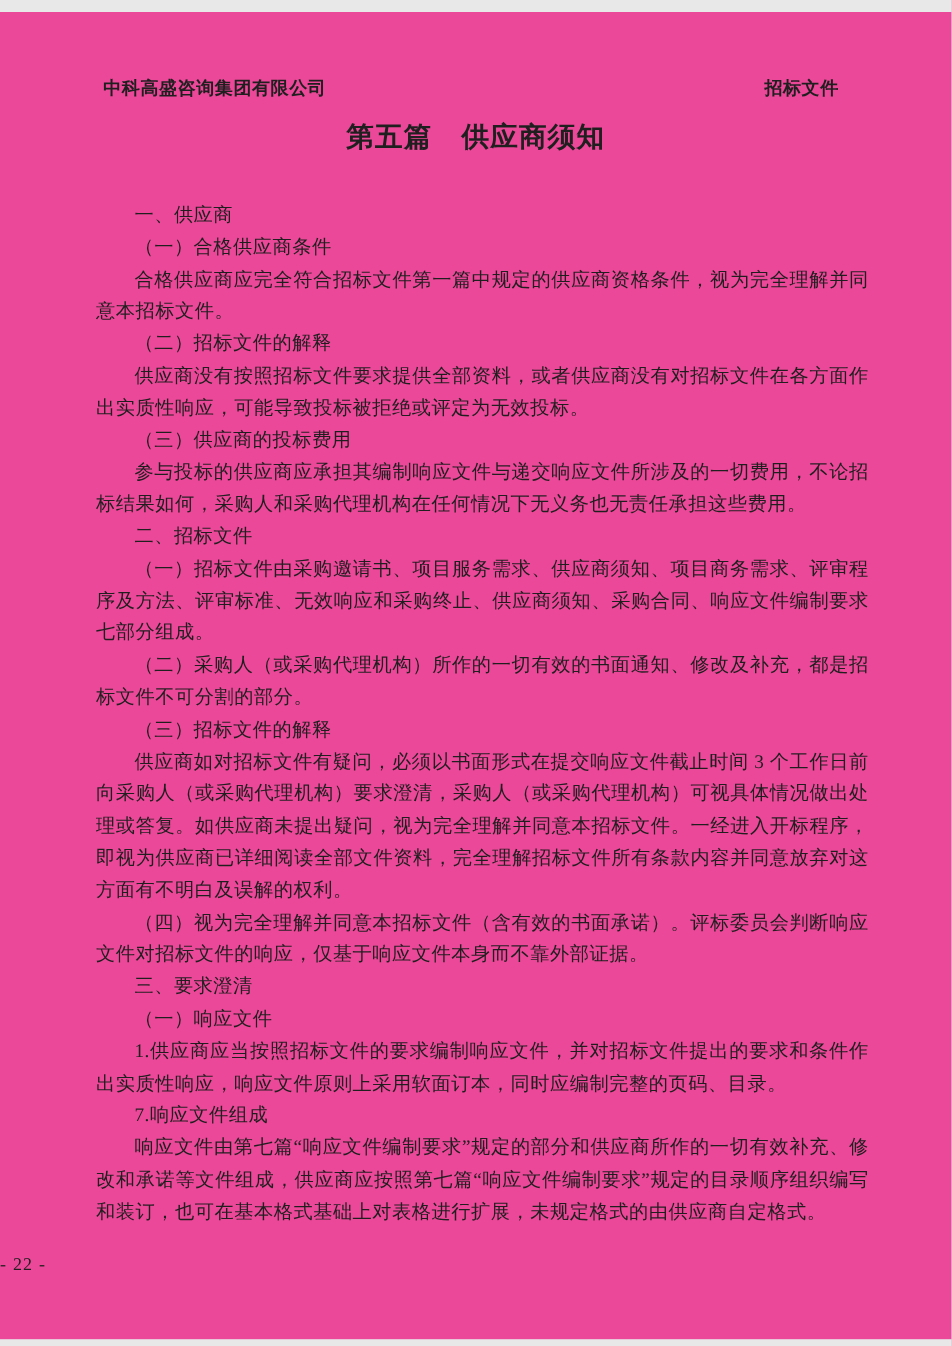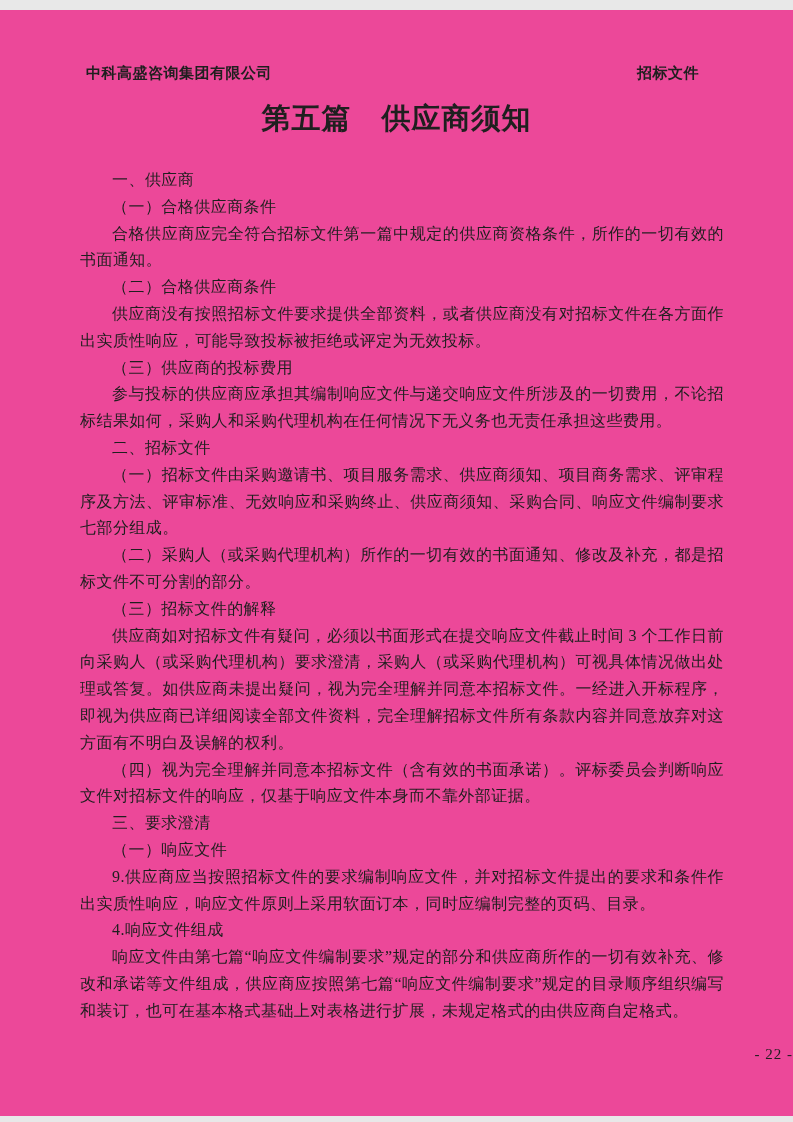--- a/index.html
+++ b/index.html
@@ -27,21 +27,21 @@
     letter-spacing: 0.5px;
   }
   .doc-title {
     position: absolute;
     top: 89px;
     left: 0;
     right: 0;
     text-align: center;
     font-family: "Liberation Sans", "DejaVu Sans", sans-serif;
     font-weight: bold;
-    font-size: 29px;
+    font-size: 23px;
     letter-spacing: 1px;
   }
   .doc-body {
     position: absolute;
     top: 157px;
     left: 80px;
     width: 644px;
     font-family: "Liberation Serif", "DejaVu Serif", serif;
     font-size: 16px;
     line-height: 26.8px;
@@ -50,54 +50,54 @@
   .doc-body p {
     text-indent: 2em;
     text-align: justify;
     text-justify: inter-ideograph;
   }
   .page-footer {
     position: absolute;
     top: 1036px;
     left: 0;
     right: 0;
-    text-align: right;
+    text-align: left;
     font-family: "Liberation Serif", "DejaVu Serif", serif;
     font-size: 15px;
     letter-spacing: 1px;
   }
 </style>
 </head>
 <body>
 
 <div class="page">
 
   <div class="page-header">
     <span>中科高盛咨询集团有限公司</span>
     <span>招标文件</span>
   </div>
 
   <h1 class="doc-title">第五篇　供应商须知</h1>
 
   <div class="doc-body">
       <p>一、供应商</p>
       <p>（一）合格供应商条件</p>
-      <p>合格供应商应完全符合招标文件第一篇中规定的供应商资格条件，所作的一切有效的书面通知。</p>
-      <p>（二）合格供应商条件</p>
+      <p>合格供应商应完全符合招标文件第一篇中规定的供应商资格条件，视为完全理解并同意本招标文件。</p>
+      <p>（二）招标文件的解释</p>
       <p>供应商没有按照招标文件要求提供全部资料，或者供应商没有对招标文件在各方面作出实质性响应，可能导致投标被拒绝或评定为无效投标。</p>
       <p>（三）供应商的投标费用</p>
       <p>参与投标的供应商应承担其编制响应文件与递交响应文件所涉及的一切费用，不论招标结果如何，采购人和采购代理机构在任何情况下无义务也无责任承担这些费用。</p>
       <p>二、招标文件</p>
       <p>（一）招标文件由采购邀请书、项目服务需求、供应商须知、项目商务需求、评审程序及方法、评审标准、无效响应和采购终止、供应商须知、采购合同、响应文件编制要求七部分组成。</p>
       <p>（二）采购人（或采购代理机构）所作的一切有效的书面通知、修改及补充，都是招标文件不可分割的部分。</p>
       <p>（三）招标文件的解释</p>
       <p>供应商如对招标文件有疑问，必须以书面形式在提交响应文件截止时间 3 个工作日前向采购人（或采购代理机构）要求澄清，采购人（或采购代理机构）可视具体情况做出处理或答复。如供应商未提出疑问，视为完全理解并同意本招标文件。一经进入开标程序，即视为供应商已详细阅读全部文件资料，完全理解招标文件所有条款内容并同意放弃对这方面有不明白及误解的权利。</p>
       <p>（四）视为完全理解并同意本招标文件（含有效的书面承诺）。评标委员会判断响应文件对招标文件的响应，仅基于响应文件本身而不靠外部证据。</p>
       <p>三、要求澄清</p>
       <p>（一）响应文件</p>
-      <p>9.供应商应当按照招标文件的要求编制响应文件，并对招标文件提出的要求和条件作出实质性响应，响应文件原则上采用软面订本，同时应编制完整的页码、目录。</p>
-      <p>4.响应文件组成</p>
+      <p>1.供应商应当按照招标文件的要求编制响应文件，并对招标文件提出的要求和条件作出实质性响应，响应文件原则上采用软面订本，同时应编制完整的页码、目录。</p>
+      <p>7.响应文件组成</p>
       <p>响应文件由第七篇“响应文件编制要求”规定的部分和供应商所作的一切有效补充、修改和承诺等文件组成，供应商应按照第七篇“响应文件编制要求”规定的目录顺序组织编写和装订，也可在基本格式基础上对表格进行扩展，未规定格式的由供应商自定格式。</p>
     </div>
 
   <div class="page-footer">- 22 -</div>
 
 </div>
 
 </body></html>

